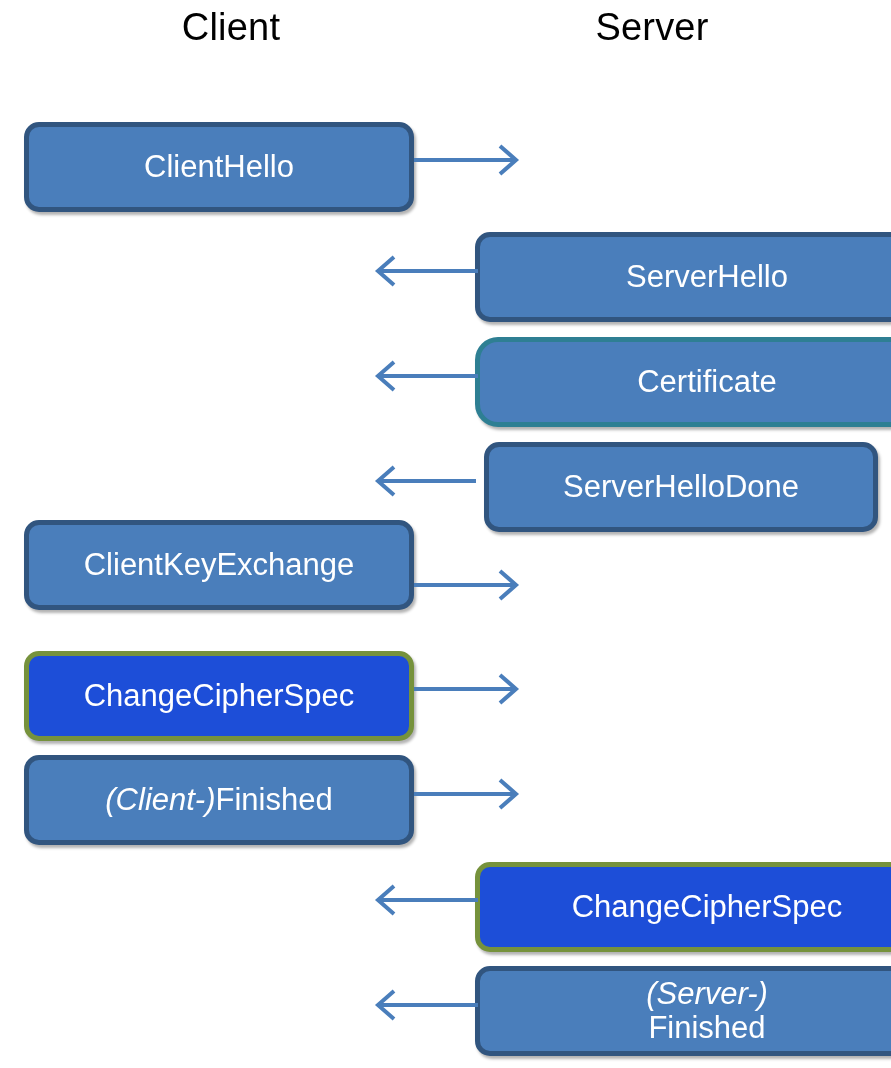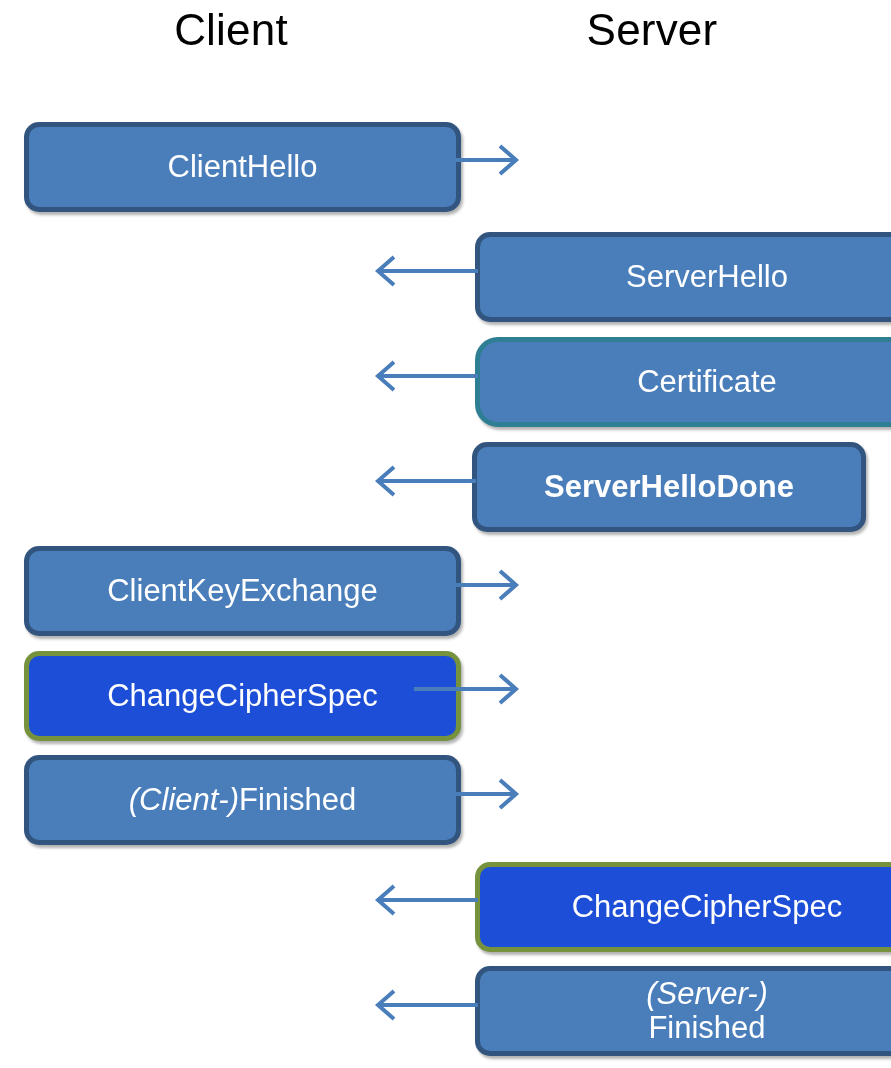--- a/index.html
+++ b/index.html
@@ -17,21 +17,21 @@
     width: 891px;
     height: 1068px;
     background: #ffffff;
     overflow: hidden;
   }
 
   
   .col-heading {
     position: absolute;
     top: 8px;
-    font-size: 44px;
+    font-size: 38px;
     line-height: 1.0;
     color: #000000;
     text-align: center;
     font-weight: 400;
     white-space: nowrap;
     letter-spacing: 0.2px;
   }
   .col-heading.client { left: 0px;   width: 462px; }
   .col-heading.server { left: 462px; width: 380px; text-align: center; }
 
@@ -64,23 +64,23 @@
   .msg-box.green {
     background: #1d4ed8;
     border-color: #76923C;
   }
 
   .msg-box .prefix-italic {
     font-style: italic;
   }
 
   
-  .col-left  { left: 24px;  width: 437px; }
+  .col-left  { left: 24px;  width: 390px; }
   .col-right { left: 475px; width: 464px; }
-  .col-right-wide { left: 472px; width: 394px; font-weight: bold; }
+  .col-right-wide { left: 484px; width: 394px; }
 
   
   .arrow {
     position: absolute;
     overflow: visible;
   }
   .arrow svg { display: block; overflow: visible; }
 
   
   div { box-sizing: border-box; }
@@ -126,21 +126,21 @@
   <div class="msg-box blue col-right-wide" style="top:442px;">
     <span>ServerHelloDone</span>
   </div>
   <div class="arrow" style="left:370px; top:461px;">
     <svg width="108" height="40" viewBox="0 0 108 40">
       <line x1="8" y1="20" x2="106" y2="20" stroke="#4A7EBB" stroke-width="4"></line>
       <polyline points="24,6 8,20 24,34" fill="none" stroke="#4A7EBB" stroke-width="4" stroke-linecap="butt" stroke-linejoin="miter"></polyline>
     </svg>
   </div>
 
-  <div class="msg-box blue col-left" style="top:546px;">
+  <div class="msg-box blue col-left" style="top:520px;">
     <span>ClientKeyExchange</span>
   </div>
   <div class="arrow" style="left:414px; top:565px;">
     <svg width="110" height="40" viewBox="0 0 110 40">
       <line x1="0" y1="20" x2="100" y2="20" stroke="#4A7EBB" stroke-width="4"></line>
       <polyline points="86,6 102,20 86,34" fill="none" stroke="#4A7EBB" stroke-width="4" stroke-linecap="butt" stroke-linejoin="miter"></polyline>
     </svg>
   </div>
 
   <div class="msg-box green col-left" style="top:651px;">

